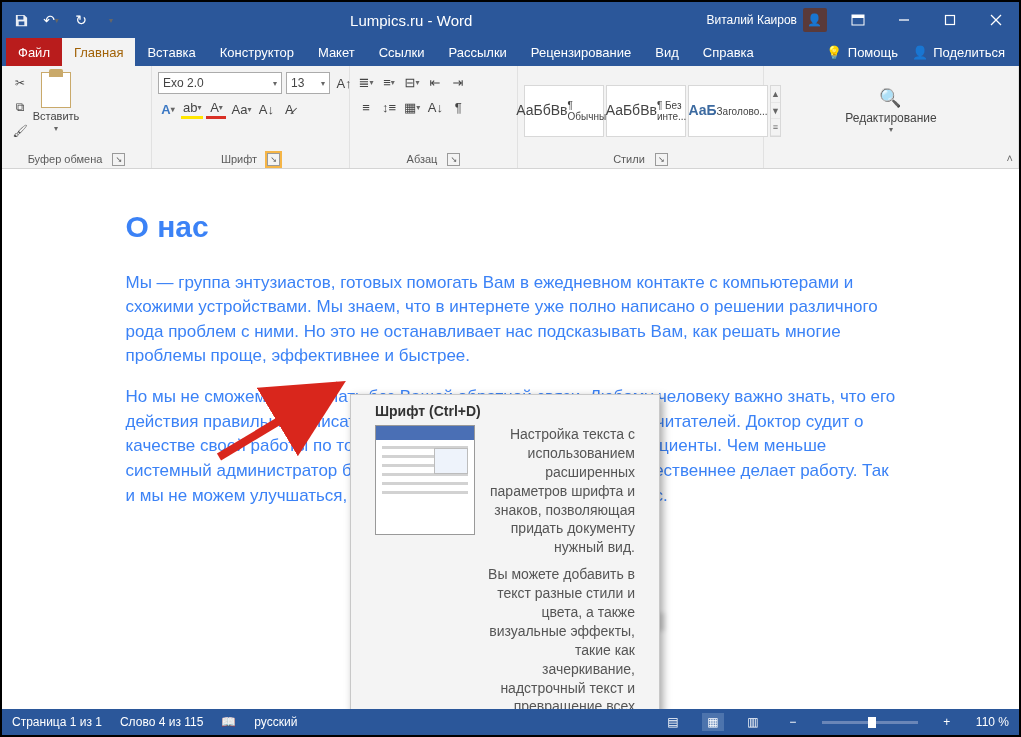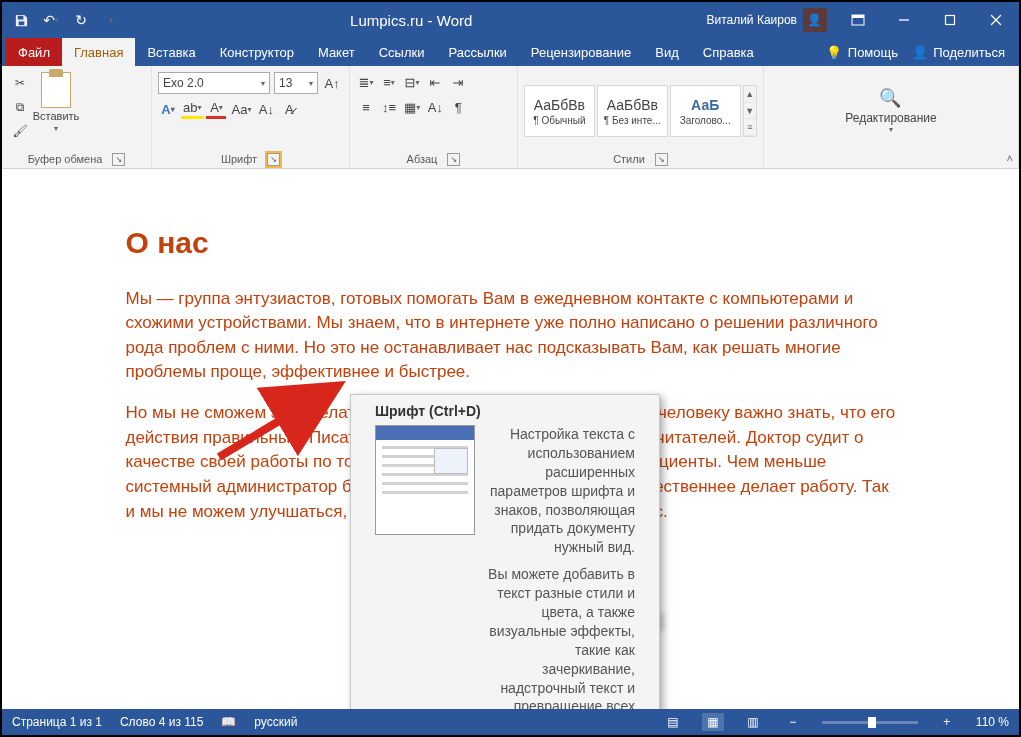--- a/index.html
+++ b/index.html
@@ -34,45 +34,45 @@
 
 .clip-big { width: 48px; text-align: center; font-size: 11px; display: flex; flex-direction: column; align-items: center; gap: 2px; padding-top: 2px; }
 .clip-icon { width: 30px; height: 36px; background: #fff; border: 1px solid #c9a96a; position: relative; }
 .clip-icon::before { content: ""; position: absolute; top: -4px; left: 7px; width: 14px; height: 8px; background: #c9a96a; border-radius: 2px 2px 0 0; }
 .clip-small { display: flex; flex-direction: column; gap: 6px; padding: 4px 2px; }
 .clip-small .sm { width: 20px; height: 18px; display: flex; align-items: center; justify-content: center; }
 
 
 .font-group .group-body { flex-direction: column; gap: 5px; padding-top: 2px; }
 .font-row1 { display: flex; gap: 4px; align-items: center; }
-.font-select { width: 112px; height: 22px; border: 1px solid #ababab; background: #fff; display: flex; align-items: center; padding: 0 4px; font-size: 12px; justify-content: space-between; }
+.font-select { width: 124px; height: 22px; border: 1px solid #ababab; background: #fff; display: flex; align-items: center; padding: 0 4px; font-size: 12px; justify-content: space-between; }
 .size-select { width: 44px; height: 22px; border: 1px solid #ababab; background: #fff; display: flex; align-items: center; padding: 0 4px; font-size: 12px; justify-content: space-between; }
 .caret { font-size: 8px; color: #666; }
 .tbtn { min-width: 20px; height: 20px; display: flex; align-items: center; justify-content: center; font-size: 13px; color: #444; padding: 0 2px; }
 .row2 { display: flex; gap: 3px; align-items: center; }
 
 
 .para-group .group-body { flex-direction: column; gap: 5px; padding-top: 2px; }
 
 
 .styles-group .group-body { align-items: center; padding-top: 2px; }
-.style-tile { width: 80px; height: 52px; border: 1px solid #d8d8d8; background: #fff; margin-right: 2px; display: flex; flex-direction: column; align-items: center; justify-content: center; font-size: 10px; color: #444; }
+.style-tile { width: 80px; height: 52px; border: 1px solid #d8d8d8; background: #fff; margin-right: 2px; display: flex; flex-direction: row; align-items: center; justify-content: center; font-size: 10px; color: #444; }
 .style-tile .samp { font-size: 14px; padding-bottom: 2px; }
 .style-tile.head .samp { font-weight: bold; color: #3c6aa0; }
 .style-nav { display: flex; flex-direction: column; border: 1px solid #d8d8d8; height: 52px; width: 16px; }
 .style-nav div { flex: 1; display: flex; align-items: center; justify-content: center; font-size: 9px; color: #666; border-bottom: 1px solid #e6e6e6; }
 
 
 .edit-group .group-body { flex-direction: column; align-items: center; justify-content: center; padding: 4px 14px; }
 
 .ribbon-collapse { position: absolute; right: 6px; bottom: 4px; font-size: 11px; color: #666; }
 
 
 .docarea { flex: 1; background: #fff; overflow: hidden; position: relative; }
-.page { width: 770px; margin: 52px auto 0; color: #c2410c; font-family: Georgia, "Times New Roman", serif; font-size: 17px; line-height: 1.45; }
+.page { width: 770px; margin: 36px auto 0; color: #3b82f6; font-family: Georgia, "Times New Roman", serif; font-size: 17px; line-height: 1.45; }
 .page h1 { font-size: 30px; font-weight: 700; margin-bottom: 22px; font-family: "Segoe UI", sans-serif; }
 .page p { margin-bottom: 16px; font-family: "Segoe UI", sans-serif; font-size: 17px; }
 
 
 .tooltip-box { position: absolute; left: 348px; top: 225px; width: 310px; background: #f4f4f4; border: 1px solid #c8c8c8; box-shadow: 3px 3px 8px rgba(0,0,0,0.35); padding: 8px 24px 12px; font-size: 14px; color: #555; z-index: 50; }
 .tooltip-box .tt-title { font-weight: 600; color: #333; margin-bottom: 6px; }
 .tooltip-box .tt-body { display: flex; gap: 10px; text-align: right; }
 .tt-prev { width: 100px; height: 110px; background: #fff; border: 1px solid #999; flex-shrink: 0; position: relative; }
 .tt-prev .tt-bar { height: 14px; background: #4a6fb5; }
 .tt-prev .ln { height: 3px; background: #d2d2d2; margin: 6px 6px 0; }

